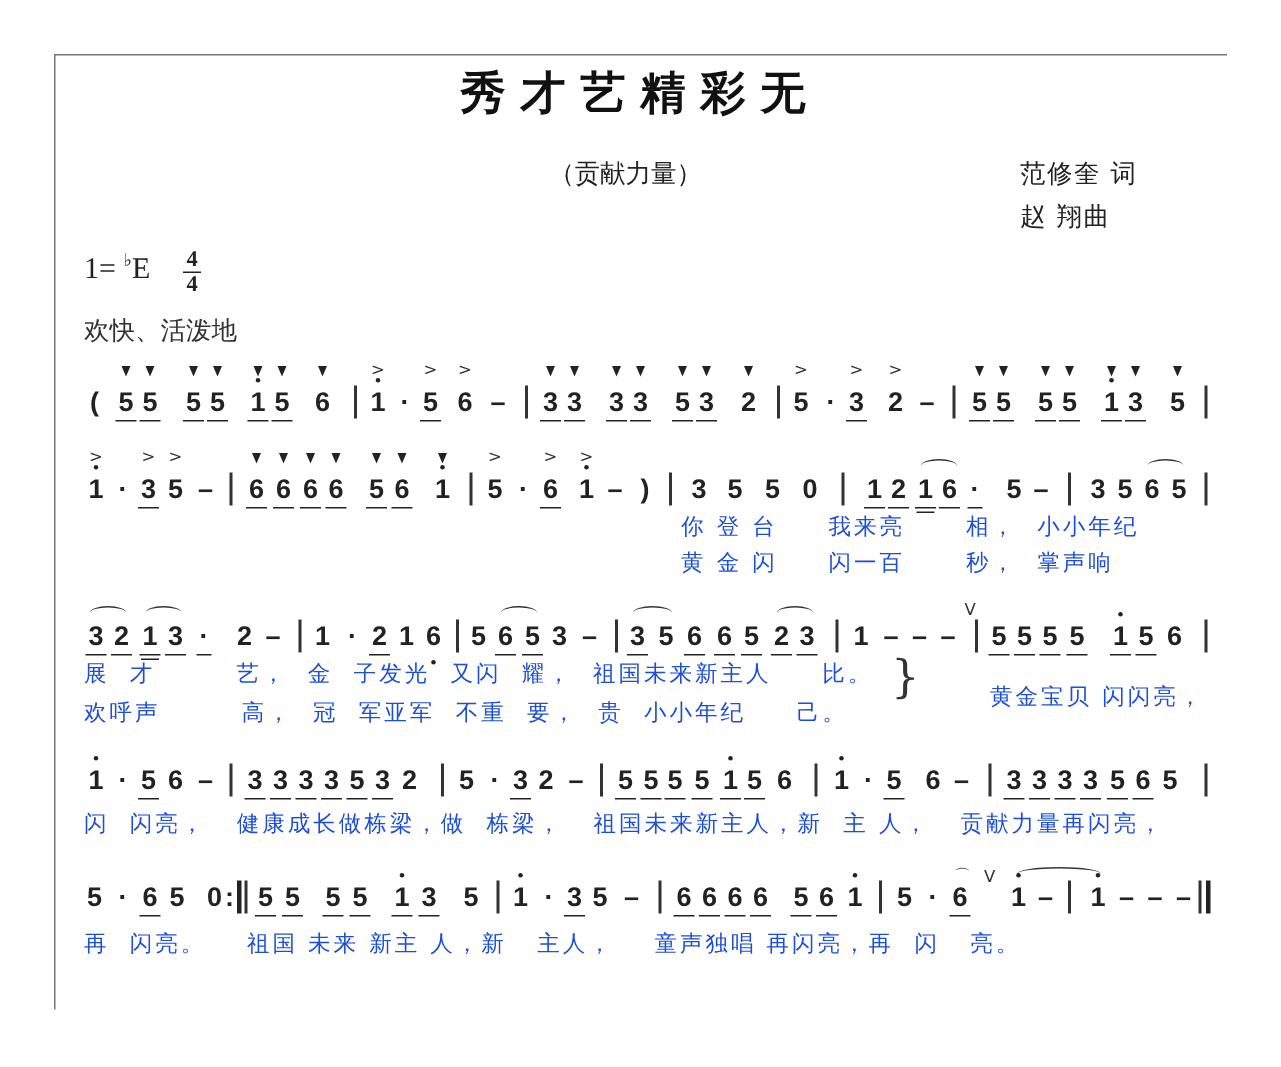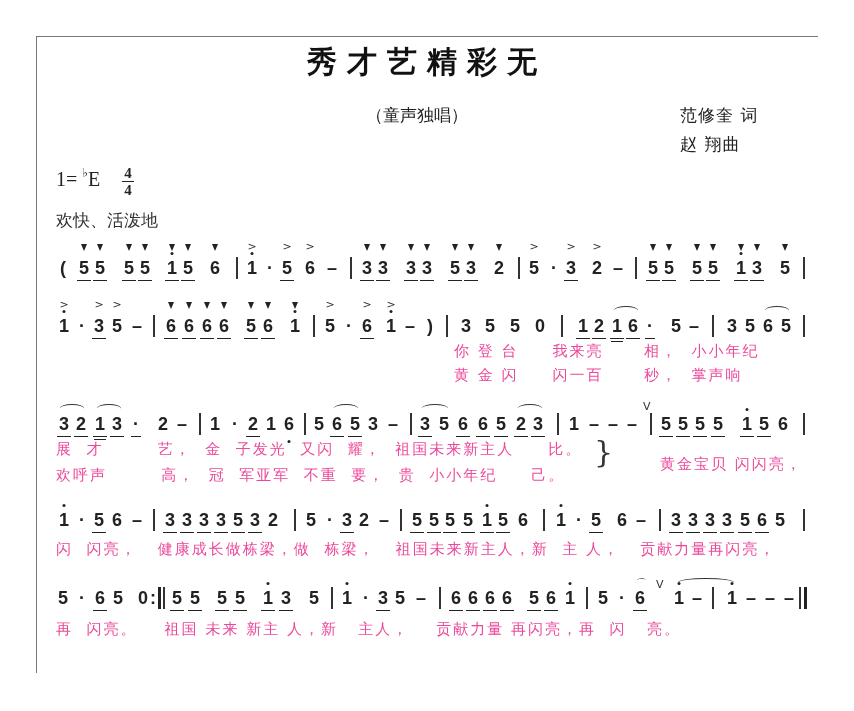--- a/index.html
+++ b/index.html
@@ -24,33 +24,33 @@
   .tok.ul::after { content:""; position:absolute; left:-2px; right:-2px; bottom:-3px; height:1.5px; background:#222; }
   .tok.dul::before { content:""; position:absolute; left:-1px; right:-1px; bottom:-6px; height:1.5px; background:#222; }
   .tok .hi { position:absolute; left:50%; top:-6px; width:3px; height:3px; border-radius:50%; background:#222; transform:translateX(-50%); }
   .tok .lo { position:absolute; left:50%; bottom:-9px; width:3px; height:3px; border-radius:50%; background:#222; transform:translateX(-50%); }
   .acc { position:absolute; font-size:11px; color:#333; transform:translateX(-50%); font-family:"DejaVu Sans",sans-serif; }
   .stac { position:absolute; width:0; height:0; border-left:3.5px solid transparent; border-right:3.5px solid transparent;
           border-top:7px solid #222; transform:translateX(-50%); }
   .barline { position:absolute; width:1.5px; height:22px; background:#333; }
   .barline.thick { width:3px; background:#222; }
   .slur { position:absolute; height:8px; border-top:1.5px solid #333; border-radius:50% 50% 0 0; }
-  .lyr { position:absolute; font-family:"DejaVu Serif","Liberation Serif",serif; font-size:15px; color:#ec4899; white-space:pre; letter-spacing:2px; }
+  .lyr { position:absolute; font-family:"DejaVu Serif","Liberation Serif",serif; font-size:15px; color:#1d4ed8; white-space:pre; letter-spacing:2px; }
   .brace { position:absolute; font-family:"DejaVu Serif",serif; font-size:30px; color:#333; }
   .breath { position:absolute; font-size:11px; color:#333; font-family:"DejaVu Sans",sans-serif; }
   .fermata { position:absolute; font-size:11px; color:#333; }
 </style>
 </head>
 <body>
 
 <div class="frame-top"></div>
 <div class="frame-left"></div>
 
 <div class="title">秀才艺精彩无</div>
-<div class="subtitle">（童声独唱）</div>
+<div class="subtitle">（贡献力量）</div>
 <div class="credit" style="left:680px;top:104px;">范修奎 词</div>
 <div class="credit" style="left:680px;top:133px;">赵  翔曲</div>
 
 <div class="key">
   <span>1=</span>
   <span class="flat">♭</span><span>E</span>
 </div>
 <div class="timesig">
   <span>4</span>
   <span class="bar"></span>
@@ -311,14 +311,14 @@
     <div class="barline" style="left: 712px; top: 587px;"></div>
     <div class="tok" style="left: 732px; top: 588px;">1<span class="hi"></span></div>
     <div class="tok" style="left: 751px; top: 588px;">–</div>
     <div class="tok" style="left: 770px; top: 588px;">–</div>
     <div class="tok" style="left: 789px; top: 588px;">–</div>
     <div class="barline" style="left: 799px; top: 587px;"></div>
     <div class="barline thick" style="left: 804px; top: 587px;"></div>
     <div class="slur" style="left: 678px; top: 578px; width: 56px;"></div>
     <div class="breath" style="left: 656px; top: 578px;">V</div>
     <div class="fermata" style="left: 636px; top: 576px;">⌒</div>
-    <div class="lyr" style="left: 56px; top: 620px;">再  闪亮。    祖国 未来 新主 人，新   主人，    贡献力量 再闪亮，再  闪   亮。</div>
+    <div class="lyr" style="left: 56px; top: 620px;">再  闪亮。    祖国 未来 新主 人，新   主人，    童声独唱 再闪亮，再  闪   亮。</div>
   </div>
 
 </body></html>

